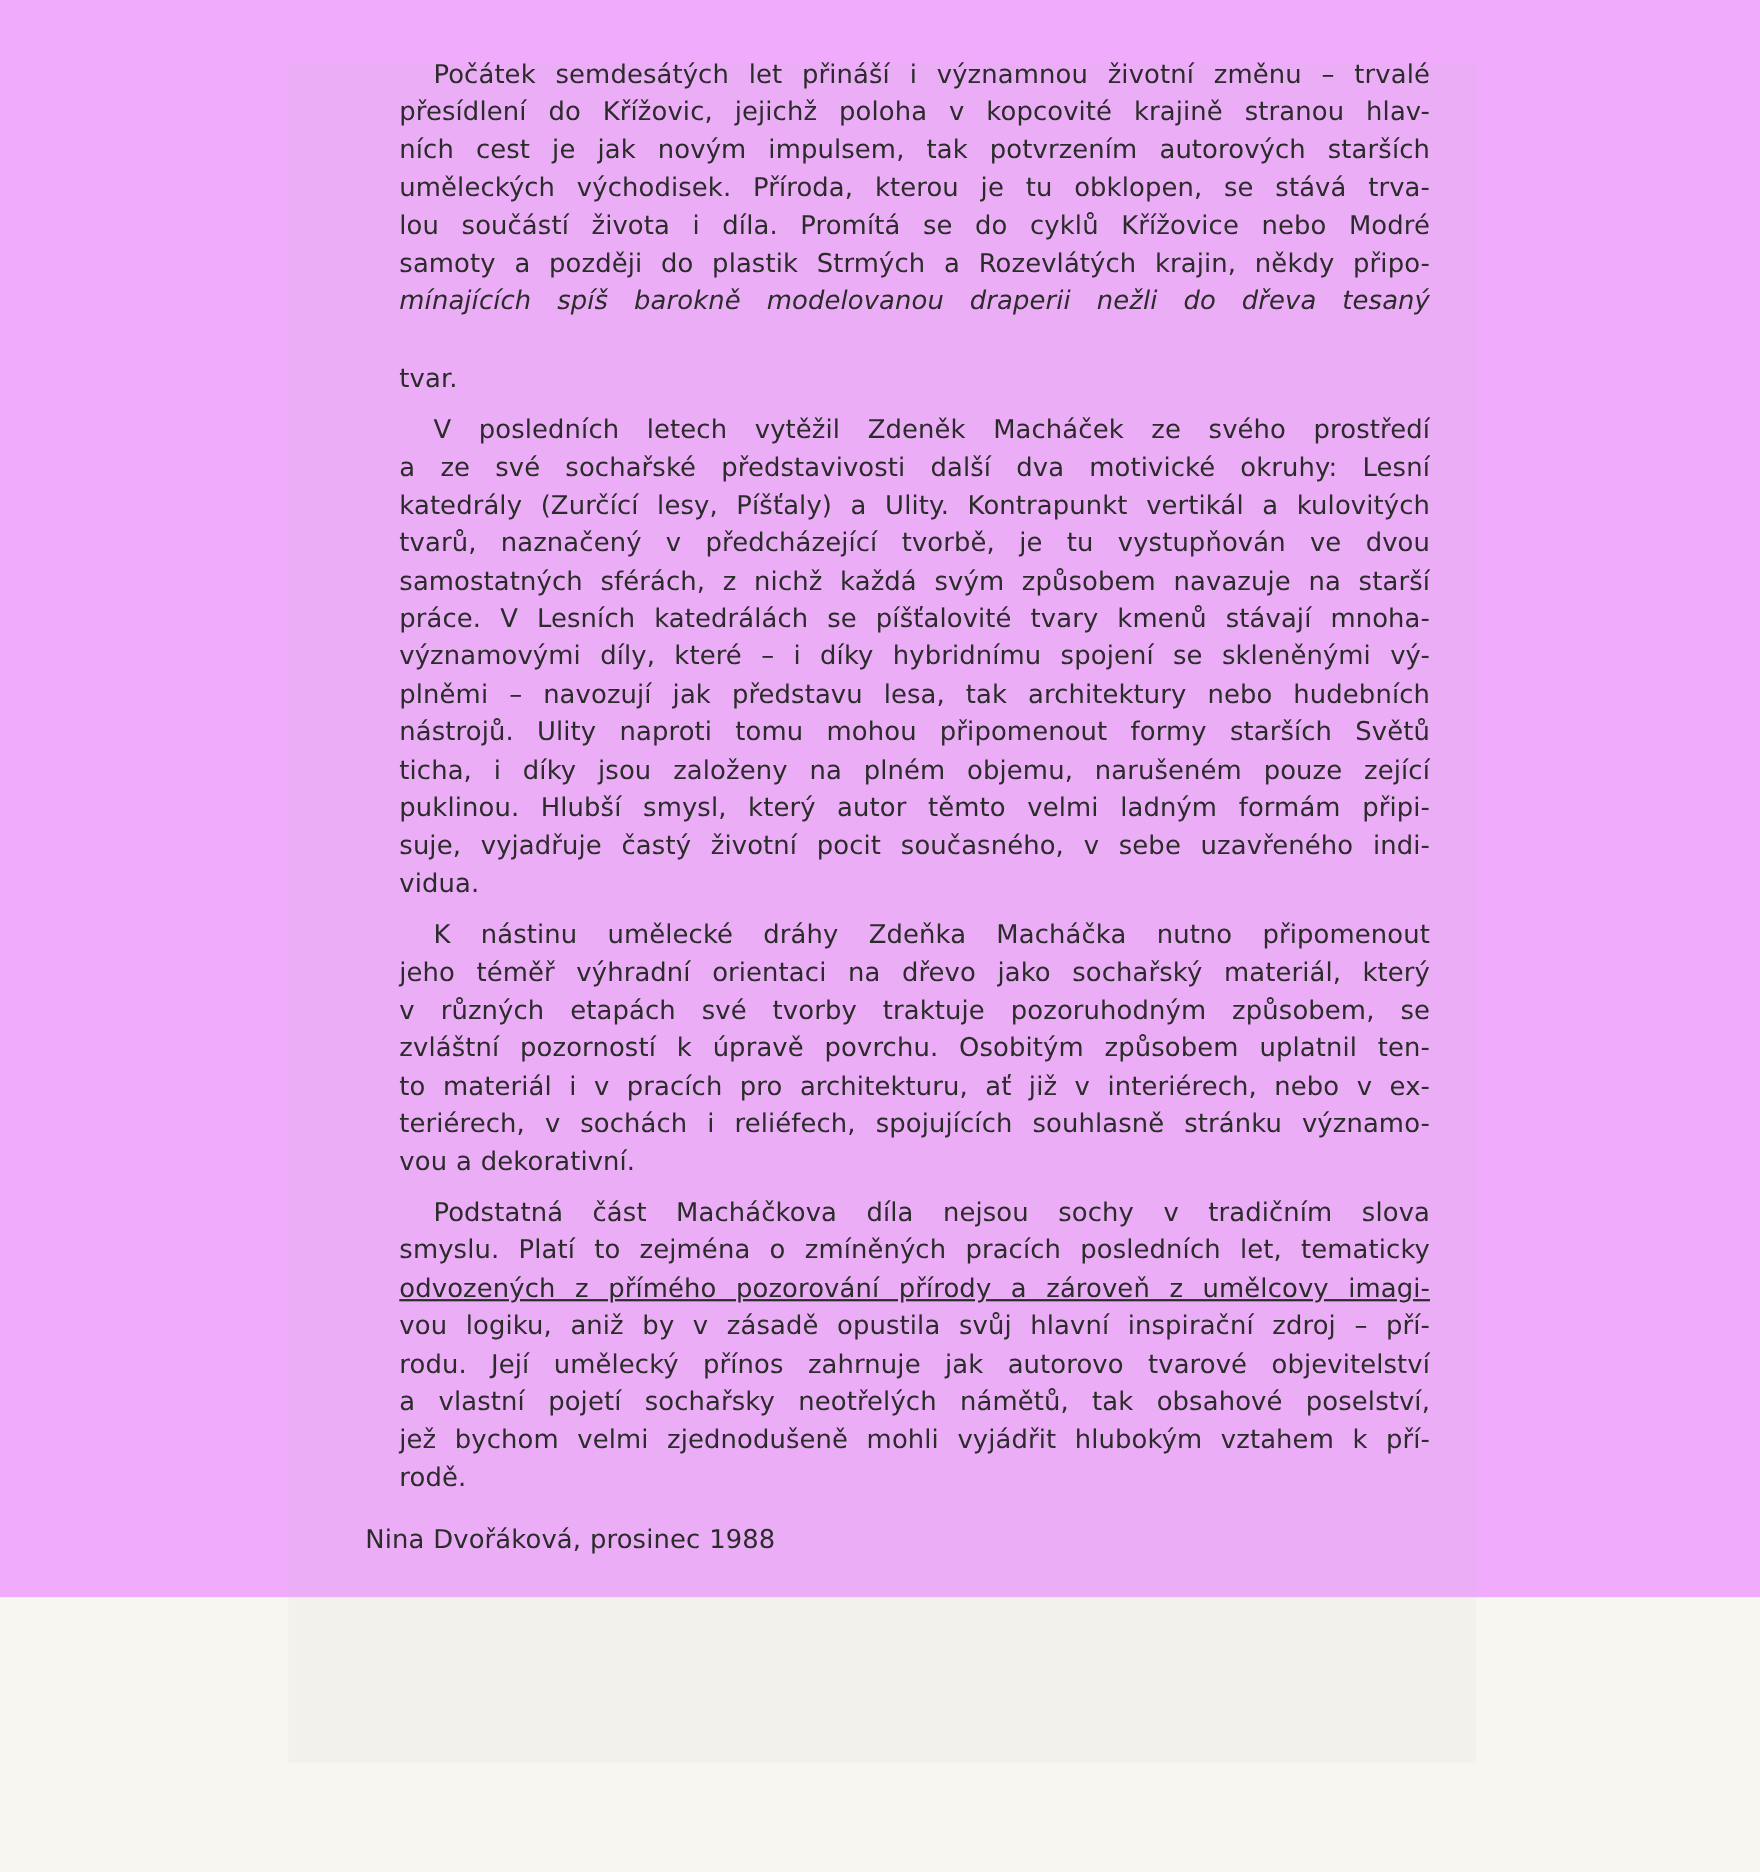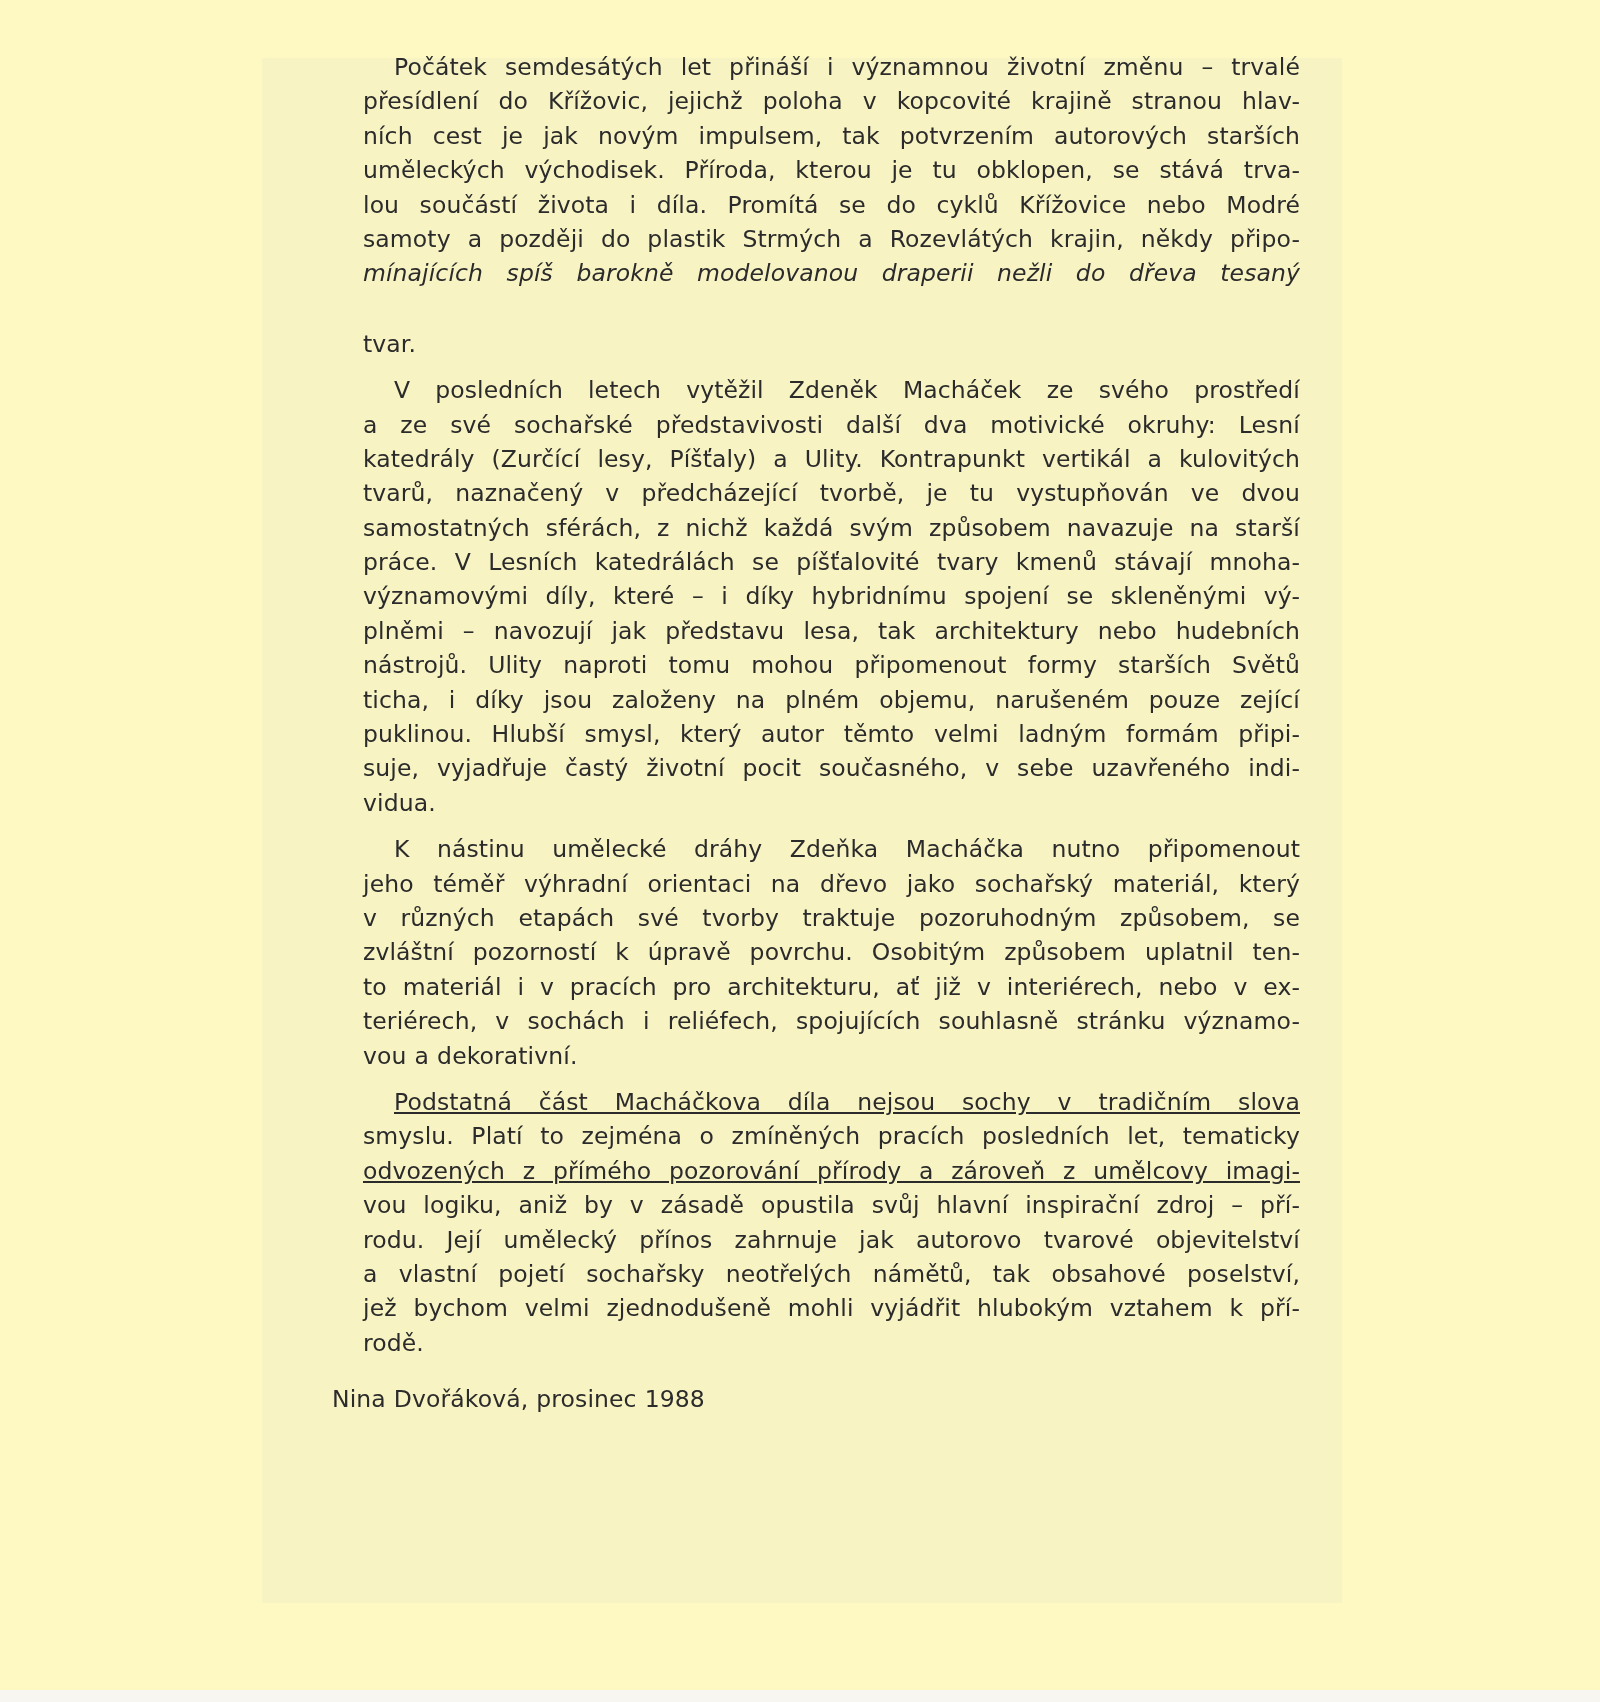--- a/index.html
+++ b/index.html
@@ -10,22 +10,22 @@
       width: 1600px;
       height: 1702px;
       background: #f8f6f1;
       position: relative;
       overflow: hidden;
       font-family: "DejaVu Sans", sans-serif;
     }
     .page {
       position: absolute;
       left: 0; top: 0;
-      width: 1600px; height: 1690px;
-      background: #fef9c3;
+      width: 1600px; height: 1452px;
+      background: #f0abfc;
     }
     .showthrough {
       position: absolute;
       left: 262px;
       top: 58px;
       width: 1080px;
       height: 1545px;
       background: rgba(200, 198, 192, 0.10);
     }
     .column {
@@ -99,21 +99,21 @@
       <span class="line" style="padding-left: 31px; white-space: normal; overflow: hidden;">K nástinu umělecké dráhy Zdeňka Macháčka nutno připomenout</span>
       <span class="line" style="white-space: normal; overflow: hidden;">jeho téměř výhradní orientaci na dřevo jako sochařský materiál, který</span>
       <span class="line" style="white-space: normal; overflow: hidden;">v různých etapách své tvorby traktuje pozoruhodným způsobem, se</span>
       <span class="line" style="white-space: normal; overflow: hidden;">zvláštní pozorností k úpravě povrchu. Osobitým způsobem uplatnil ten-</span>
       <span class="line" style="white-space: normal; overflow: hidden;">to materiál i v pracích pro architekturu, ať již v interiérech, nebo v ex-</span>
       <span class="line" style="white-space: normal; overflow: hidden;">teriérech, v sochách i reliéfech, spojujících souhlasně stránku významo-</span>
       <span class="line last" style="white-space: normal; overflow: hidden;">vou a dekorativní.</span>
     </div>
 
     <div class="para">
-      <span class="line" style="padding-left: 31px; white-space: normal; overflow: hidden; text-decoration: underline;">Podstatná část Macháčkova díla nejsou sochy v tradičním slova</span>
+      <span class="line" style="padding-left: 31px; white-space: normal; overflow: hidden;">Podstatná část Macháčkova díla nejsou sochy v tradičním slova</span>
       <span class="line" style="white-space: normal; overflow: hidden;">smyslu. Platí to zejména o zmíněných pracích posledních let, tematicky</span>
       <span class="line" style="white-space: normal; overflow: hidden; text-decoration: underline;">odvozených z přímého pozorování přírody a zároveň z umělcovy imagi-</span>
       <span class="line" style="white-space: normal; overflow: hidden;">vou logiku, aniž by v zásadě opustila svůj hlavní inspirační zdroj – pří-</span>
       <span class="line" style="white-space: normal; overflow: hidden;">rodu. Její umělecký přínos zahrnuje jak autorovo tvarové objevitelství</span>
       <span class="line" style="white-space: normal; overflow: hidden;">a vlastní pojetí sochařsky neotřelých námětů, tak obsahové poselství,</span>
       <span class="line" style="white-space: normal; overflow: hidden;">jež bychom velmi zjednodušeně mohli vyjádřit hlubokým vztahem k pří-</span>
       <span class="line last" style="white-space: normal; overflow: hidden;">rodě.</span>
     </div>
 
     <div class="para signature">

